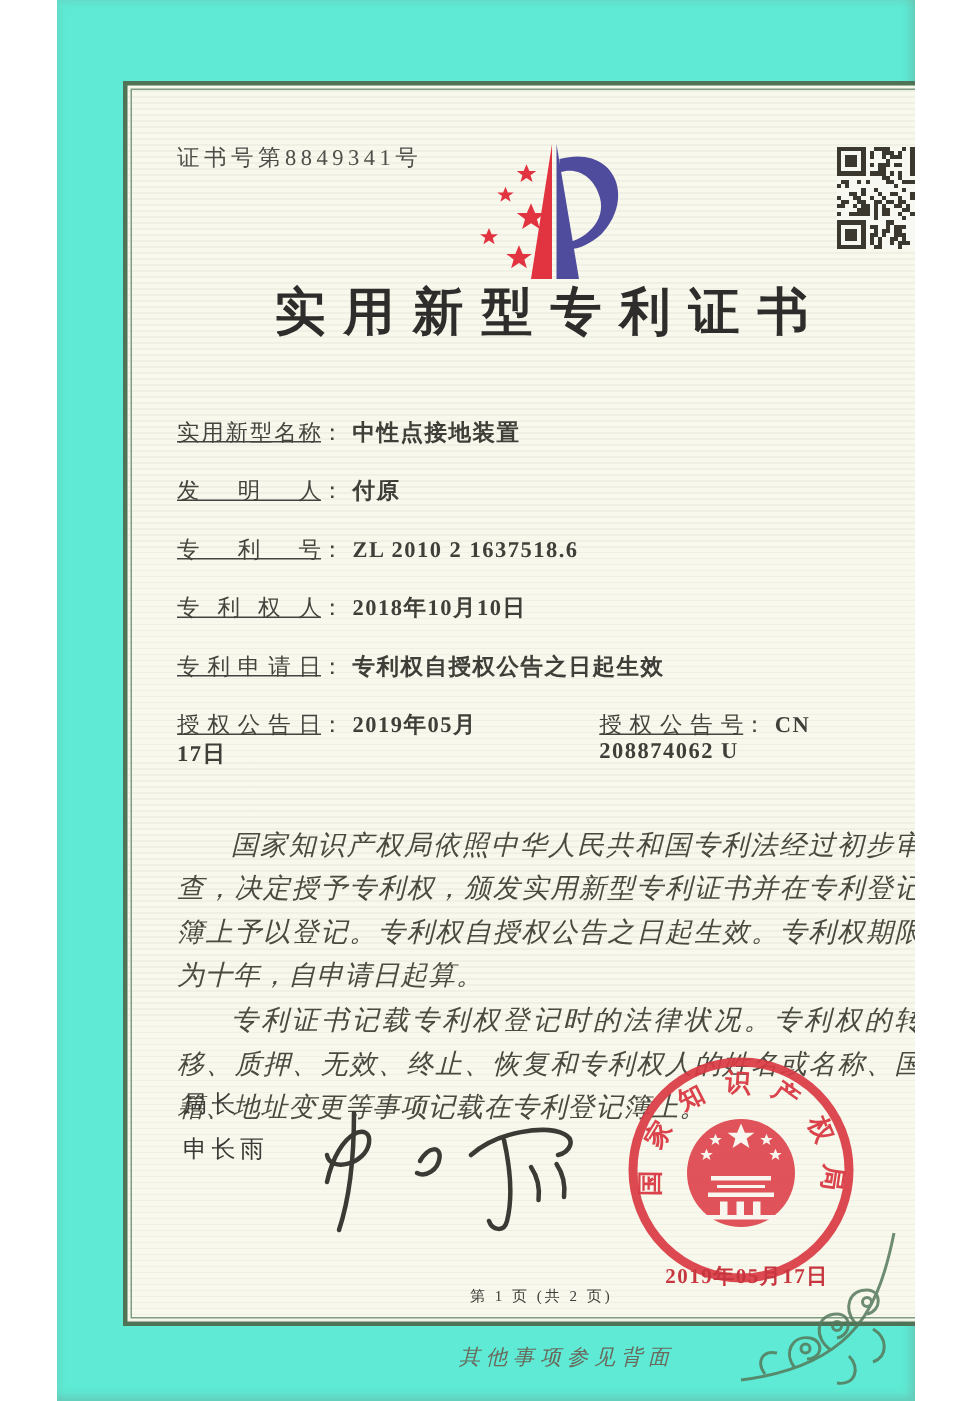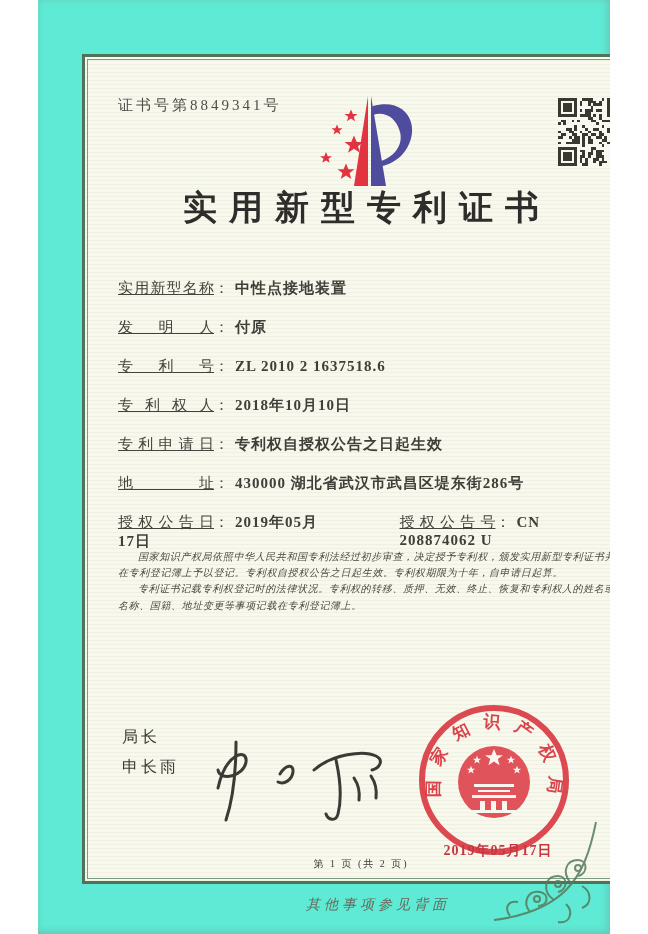--- a/index.html
+++ b/index.html
@@ -29,21 +29,21 @@
   .flabel{
     display:inline-block;width:96px;text-align:justify;text-align-last:justify;
     vertical-align:top;color:#45433e;text-decoration:underline;
   }
   .fcolon{display:inline-block;margin-right:6px;}
   .fvalue{letter-spacing:1px;color:#403e39;font-weight:bold;}
   .frow-split{display:flex;height:19px;}
   .frow-split .cell2{margin-left:68px;}
   .paras{
     position:absolute;left:80px;top:549px;width:497px;
-    font-size:10px;line-height:1.62;letter-spacing:.6px;color:#4b4a41;text-align:justify;
+    font-size:18px;line-height:1.62;letter-spacing:.6px;color:#4b4a41;text-align:justify;
   }
   .paras p{margin:0;text-indent:2em;font-style:italic;}
   .officer{position:absolute;left:84px;top:722px;font-size:16px;letter-spacing:3px;color:#3b3a36;line-height:1.9;}
   .signature{position:absolute;left:158px;top:730px;width:200px;height:95px;}
   .seal{position:absolute;left:376px;top:700px;width:160px;height:160px;}
   .seal-date{
     position:absolute;left:385px;top:842px;width:150px;text-align:center;
     font-size:14px;letter-spacing:1px;color:#c7363f;font-weight:bold;
   }
   .page-indicator{
@@ -285,23 +285,20 @@
     </div>
     <div class="frow">
       <span class="flabel">专利号</span><span class="fcolon">：</span><span class="fvalue">ZL 2010 2 1637518.6</span>
     </div>
     <div class="frow">
       <span class="flabel">专利权人</span><span class="fcolon">：</span><span class="fvalue">2018年10月10日</span>
     </div>
     <div class="frow">
       <span class="flabel">专利申请日</span><span class="fcolon">：</span><span class="fvalue">专利权自授权公告之日起生效</span>
     </div>
-    <div class="frow">
-      <span class="flabel">地址</span><span class="fcolon">：</span><span class="fvalue">430000 湖北省武汉市武昌区堤东街286号</span>
-    </div>
     <div class="frow-split">
       <div class="cell1">
         <span class="flabel">授权公告日</span><span class="fcolon">：</span><span class="fvalue">2019年05月17日</span>
       </div>
       <div class="cell2">
         <span class="flabel">授权公告号</span><span class="fcolon">：</span><span class="fvalue">CN 208874062 U</span>
       </div>
     </div>
   </div>
 

